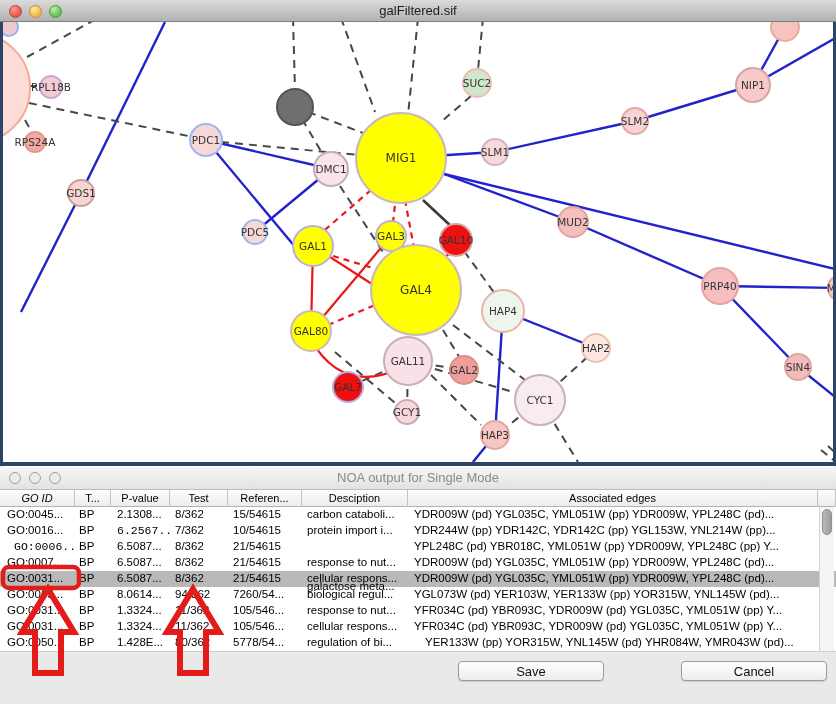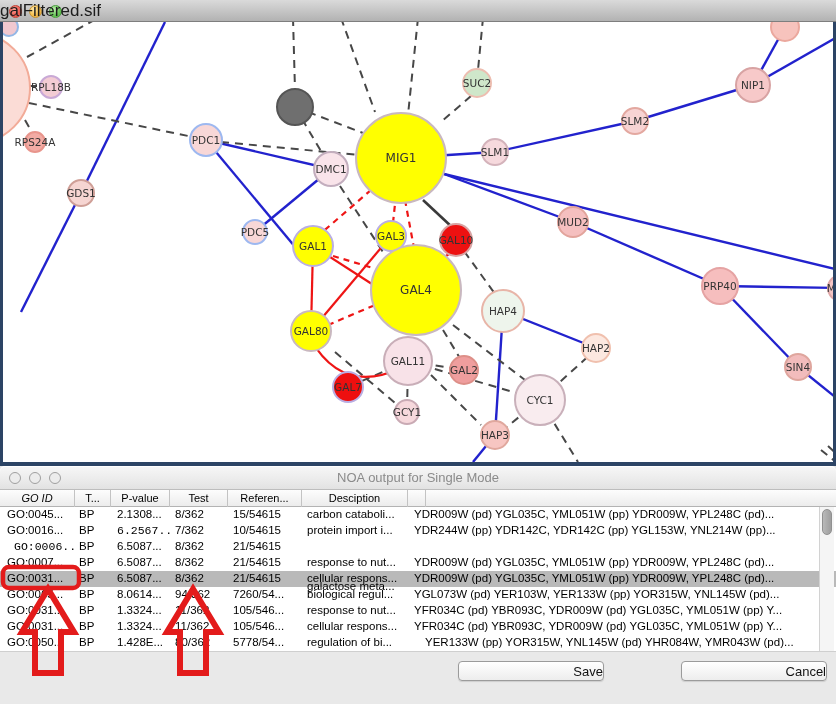--- a/index.html
+++ b/index.html
@@ -6,21 +6,21 @@
   html,body { background:#444; }
   .stage { position:relative; width:836px; height:704px; overflow:hidden;
            font-family:"Liberation Sans", sans-serif; background:#fff; }
 
   
   .net-window { position:absolute; left:0; top:0; width:836px; height:466px; }
   .titlebar { position:absolute; left:0; top:0; width:100%; height:22px;
               background:linear-gradient(#dadada,#bcbcbc 75%,#b2b2b2);
               border-bottom:1px solid #7e7e7e; }
   .titlebar .title { position:absolute; left:0; right:0; top:0; height:22px;
-              line-height:22px; font-size:17px; color:#1d1d1d; }
+              line-height:22px; text-align:center; font-size:13px; color:#1d1d1d; }
   .lights { position:absolute; left:9px; top:4.5px; display:flex; gap:7px; }
   .light { width:13px; height:13px; border-radius:50%; }
   .light.red    { background:radial-gradient(circle at 35% 30%, #ff9d92, #ee6156 55%, #d8473c); border:1px solid #c04237; }
   .light.yellow { background:radial-gradient(circle at 35% 30%, #ffe9a8, #f6bf50 55%, #dfa33e); border:1px solid #c29236; }
   .light.green  { background:radial-gradient(circle at 35% 30%, #c0f0b0, #6cc95c 55%, #4daa3f); border:1px solid #499e3d; }
   .net-canvas { position:absolute; left:0; top:22px; width:836px; height:444px;
                 background:#fff; border-left:3px solid #2c4465; border-right:3px solid #2c4465;
                 border-bottom:4px solid #2c4465; overflow:hidden; }
   .net-canvas svg { position:absolute; left:0; top:0; }
   .nodelabel { font-family:"DejaVu Sans", sans-serif; fill:#333; }
@@ -47,21 +47,21 @@
   .td { height:16px; line-height:15px; font-size:11.5px; color:#000;
         overflow:hidden; white-space:nowrap; }
   .vscroll { position:absolute; left:819px; top:41px; width:15px; height:144px;
              background:#f5f5f5; border-left:1px solid #d2d2d2; }
   .vthumb { position:absolute; left:2px; top:2px; width:10px; height:26px;
             border-radius:5px; background:linear-gradient(90deg,#b9b9b9,#9e9e9e);
             border:1px solid #909090; }
   .noa-footer { position:absolute; left:0; top:185px; width:836px; height:53px;
                 background:#e9e9e9; border-top:1px solid #cfcfcf; }
   .btn { position:absolute; top:9px; height:20px; font-family:"Liberation Sans",sans-serif;
-         font-size:13px; color:#111; text-align:right;
+         font-size:13px; color:#111; text-align:center;
          background:linear-gradient(#ffffff,#ededed); border:1px solid #9b9b9b;
          border-radius:4px; box-shadow:0 1px 1px rgba(0,0,0,.12); }
   .btn.save { left:458px; width:146px; }
   .btn.cancel { left:681px; width:146px; }
 
   
   .annot { position:absolute; left:0; top:0; width:836px; height:704px;
            pointer-events:none; z-index:50; }
 </style>
 </head>
@@ -211,20 +211,21 @@
       <div class="title">NOA output for Single Mode</div>
     </div>
 
     <div class="thead" id="thead">
         <div class="th" style="width: 75px; font-style: italic;">GO ID</div>
         <div class="th" style="width: 36px;">T...</div>
         <div class="th" style="width: 59px;">P-value</div>
         <div class="th" style="width: 58px;">Test</div>
         <div class="th" style="width: 74px;">Referen...</div>
         <div class="th" style="width: 106px;">Desciption</div>
+        <div class="th" style="width: 410px;">Associated edges</div>
         <div class="th" style="width: 18px;"></div>
       </div>
     <div class="tbody" id="tbody">
         <div class="tr">
           <div class="td" style="width: 75px; padding-left: 7px;">GO:0045...</div>
           <div class="td" style="width: 36px; padding-left: 4px;">BP</div>
           <div class="td" style="width: 59px; padding-left: 6px;">2.1308...</div>
           <div class="td" style="width: 58px; padding-left: 5px;">8/362</div>
           <div class="td" style="width: 74px; padding-left: 5px;">15/54615</div>
           <div class="td" style="width: 106px; padding-left: 5px;">carbon cataboli...</div>
@@ -239,20 +240,21 @@
           <div class="td" style="width: 106px; padding-left: 5px;">protein import i...</div>
           <div class="td" style="width: 410px; padding-left: 6px;">YDR244W (pp) YDR142C, YDR142C (pp) YGL153W, YNL214W (pp)...</div>
         </div>
         <div class="tr">
           <div class="td" style="width: 75px; padding-left: 14px; font-family: Liberation Mono, monospace;">GO:0006...</div>
           <div class="td" style="width: 36px; padding-left: 4px;">BP</div>
           <div class="td" style="width: 59px; padding-left: 6px;">6.5087...</div>
           <div class="td" style="width: 58px; padding-left: 5px;">8/362</div>
           <div class="td" style="width: 74px; padding-left: 5px;">21/54615</div>
           <div class="td" style="width: 106px; padding-left: 5px; margin-top: 40px;">galactose meta...</div>
+          <div class="td" style="width: 410px; padding-left: 6px;">YPL248C (pd) YBR018C, YML051W (pp) YDR009W, YPL248C (pp) Y...</div>
         </div>
         <div class="tr">
           <div class="td" style="width: 75px; padding-left: 7px;">GO:0007...</div>
           <div class="td" style="width: 36px; padding-left: 4px;">BP</div>
           <div class="td" style="width: 59px; padding-left: 6px;">6.5087...</div>
           <div class="td" style="width: 58px; padding-left: 5px;">8/362</div>
           <div class="td" style="width: 74px; padding-left: 5px;">21/54615</div>
           <div class="td" style="width: 106px; padding-left: 5px;">response to nut...</div>
           <div class="td" style="width: 410px; padding-left: 6px;">YDR009W (pd) YGL035C, YML051W (pp) YDR009W, YPL248C (pd)...</div>
         </div>

